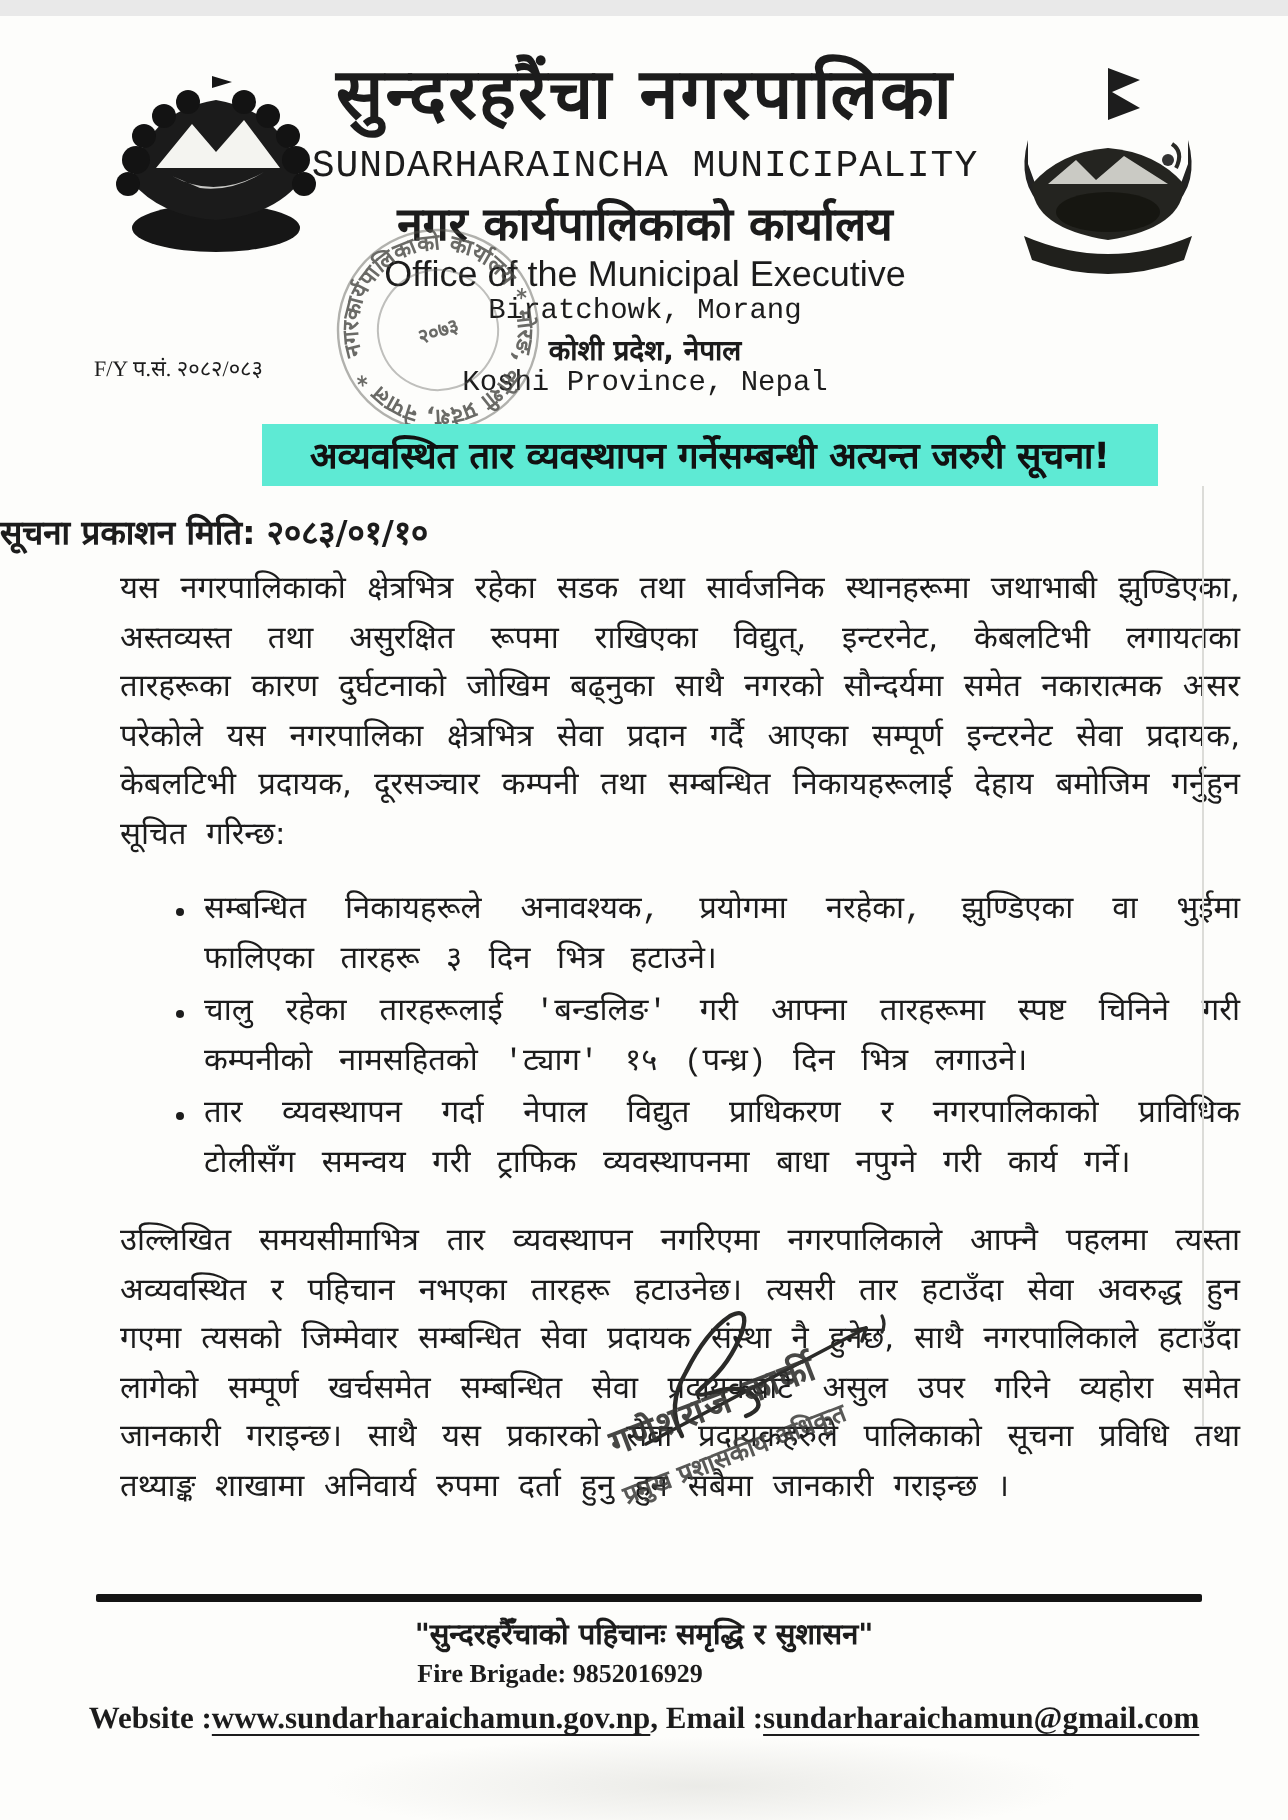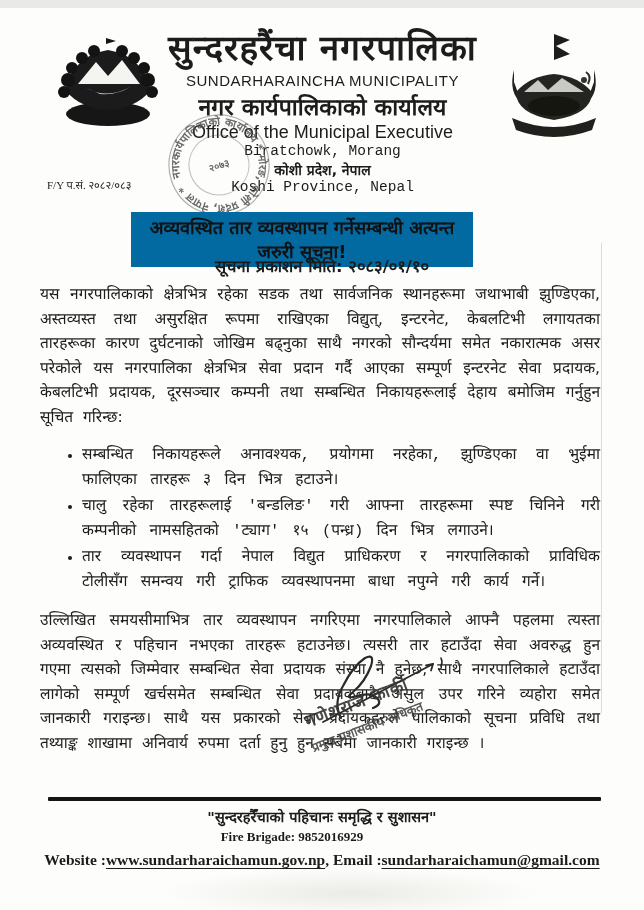--- a/index.html
+++ b/index.html
@@ -12,43 +12,43 @@
     font-family:"DejaVu Sans",sans-serif;
     color:#1c1c1c;
   }
   
   .header{position:absolute;top:20px;left:0;width:644px;}
   .emblem{position:absolute;}
   .emblem-left{top:8px;left:56px;}
   .emblem-right{top:2px;left:500px;}
   .head-center{position:absolute;left:95px;top:0;width:455px;text-align:center;}
   .np-title{font-size:35px;font-weight:700;line-height:40px;letter-spacing:1px;}
-  .en-muni{font-family:Liberation Sans, sans-serif;font-size:15px;letter-spacing:.5px;margin-top:4px;}
+  .en-muni{font-family:Liberation Mono, monospace;font-size:19px;letter-spacing:.5px;margin-top:4px;}
   .np-office{font-size:23px;font-weight:700;margin-top:1px;}
   .en-office{font-family:Liberation Sans, sans-serif;font-size:18px;margin-top:0;}
   .addr-np{font-size:14px;font-weight:600;margin-top:1px;}
   .addr-en{font-family:Liberation Mono, monospace;font-size:14.5px;}
   .stamp{position:absolute;top:78px;left:160px;opacity:.82;transform:rotate(-18deg);}
   .stamp text{fill:#4a4a46;font-size:11px;font-weight:700;}
   .stamp .stamp-year{font-size:10px;}
   
   .meta{position:absolute;left:47px;top:165px;font-size:11px;line-height:24px;font-family:"Liberation Serif","DejaVu Serif",serif;}
   
   .notice-bar{
-    position:absolute;left:131px;top:204px;width:342px;
-    background:#0369a1;color:#111;
+    position:absolute;left:131px;top:204px;width:448px;
+    background:#5eead4;color:#111;
     font-size:18px;font-weight:700;text-align:center;
     padding:3px 0 4px 0;
   }
   .publish-date{
     position:absolute;left:0;top:246px;width:644px;
-    text-align:center;font-size:16.5px;font-weight:700;
+    font-size:16.5px;font-weight:700;
   }
   
-  .body-text{position:absolute;left:40px;top:274px;width:560px;}
+  .body-text{position:absolute;left:60px;top:274px;width:560px;}
   .para{
     font-size:15.5px;line-height:24.5px;text-align:justify;
     word-spacing:5px;margin:0 0 14px 0;
   }
   ul.points{margin:2px 0 14px 0;padding:0 0 0 42px;}
   ul.points li{
     font-size:15.5px;line-height:24.5px;text-align:justify;
     word-spacing:4px;margin-bottom:2px;font-family:Liberation Mono, monospace;
   }
   ul.points li::marker{font-size:13px;}
@@ -63,21 +63,21 @@
   }
   .sig-title{
     position:absolute;left:14px;top:92px;width:220px;
     transform:rotate(-21deg);transform-origin:left top;
     font-size:12.5px;font-weight:700;color:#3c3c3a;opacity:.85;
     white-space:nowrap;
   }
   
   .foot-bar{position:absolute;left:48px;top:789px;width:553px;height:4px;background:#141414;border-radius:1px;}
   .motto{position:absolute;left:0;top:798px;width:644px;text-align:center;font-size:14.5px;font-weight:700;}
-  .fire{position:absolute;left:16px;top:821px;width:552px;text-align:center;font-size:13px;font-family:"Liberation Serif","DejaVu Serif",serif;font-weight:600;}
+  .fire{position:absolute;left:4px;top:821px;width:552px;text-align:center;font-size:13px;font-family:"Liberation Serif","DejaVu Serif",serif;font-weight:600;}
   .weblinks{
     position:absolute;left:0;top:843px;width:644px;text-align:center;
     font-size:15.5px;font-family:"Liberation Serif","DejaVu Serif",serif;font-weight:600;
   }
   .weblinks a{color:#1c1c1c;text-decoration:underline;text-underline-offset:3px;}
   
   .scan-line{position:absolute;left:601px;top:235px;width:1px;height:470px;background:#dcdcd8;}
   .scan-smudge{
     position:absolute;left:160px;top:860px;width:380px;height:50px;
     background:radial-gradient(ellipse at center,rgba(180,180,172,.25),rgba(255,255,255,0) 70%);

